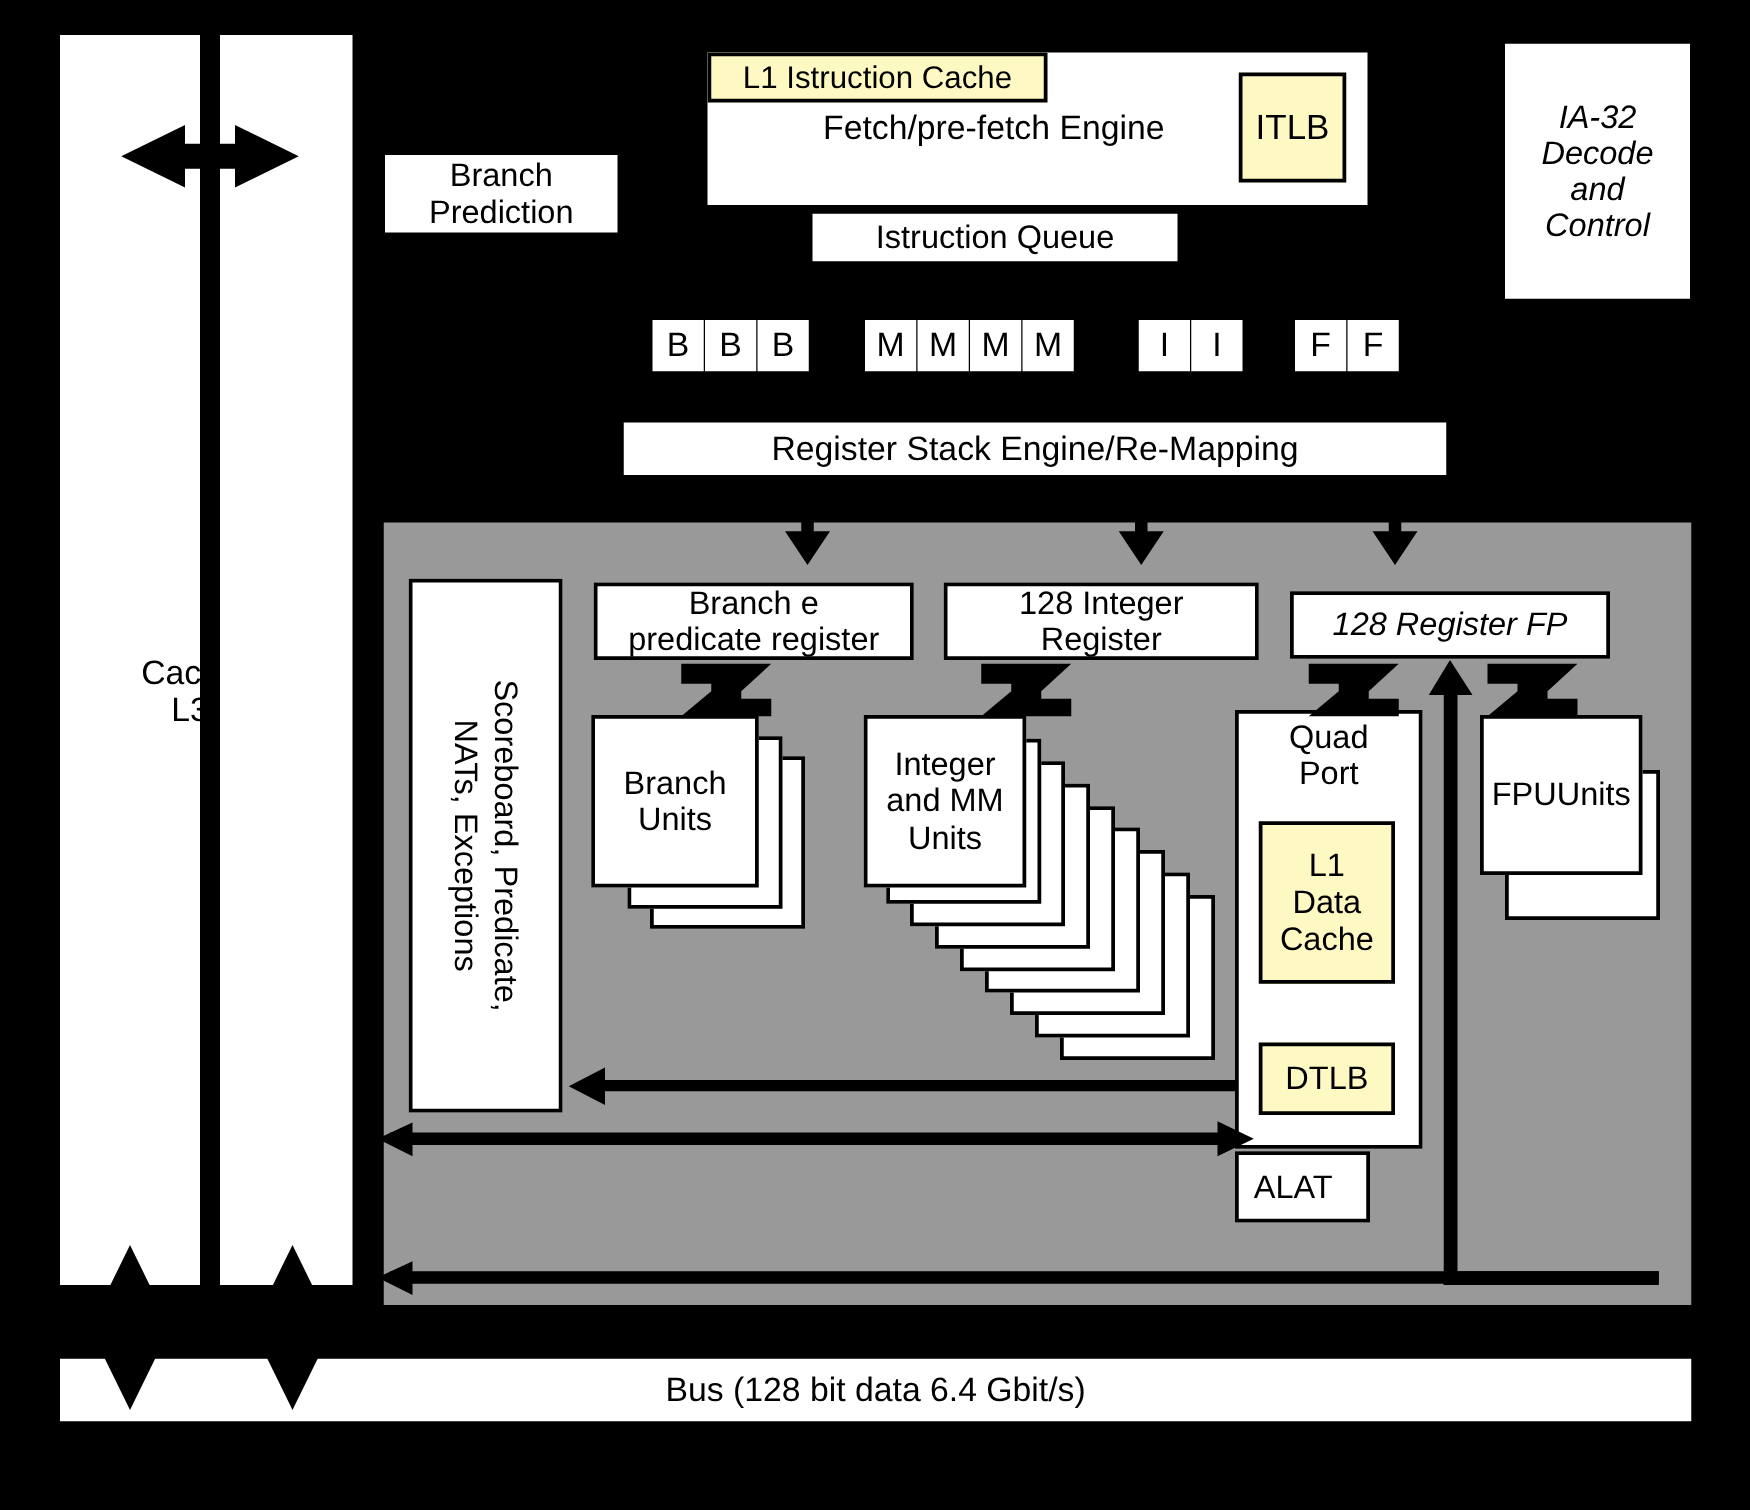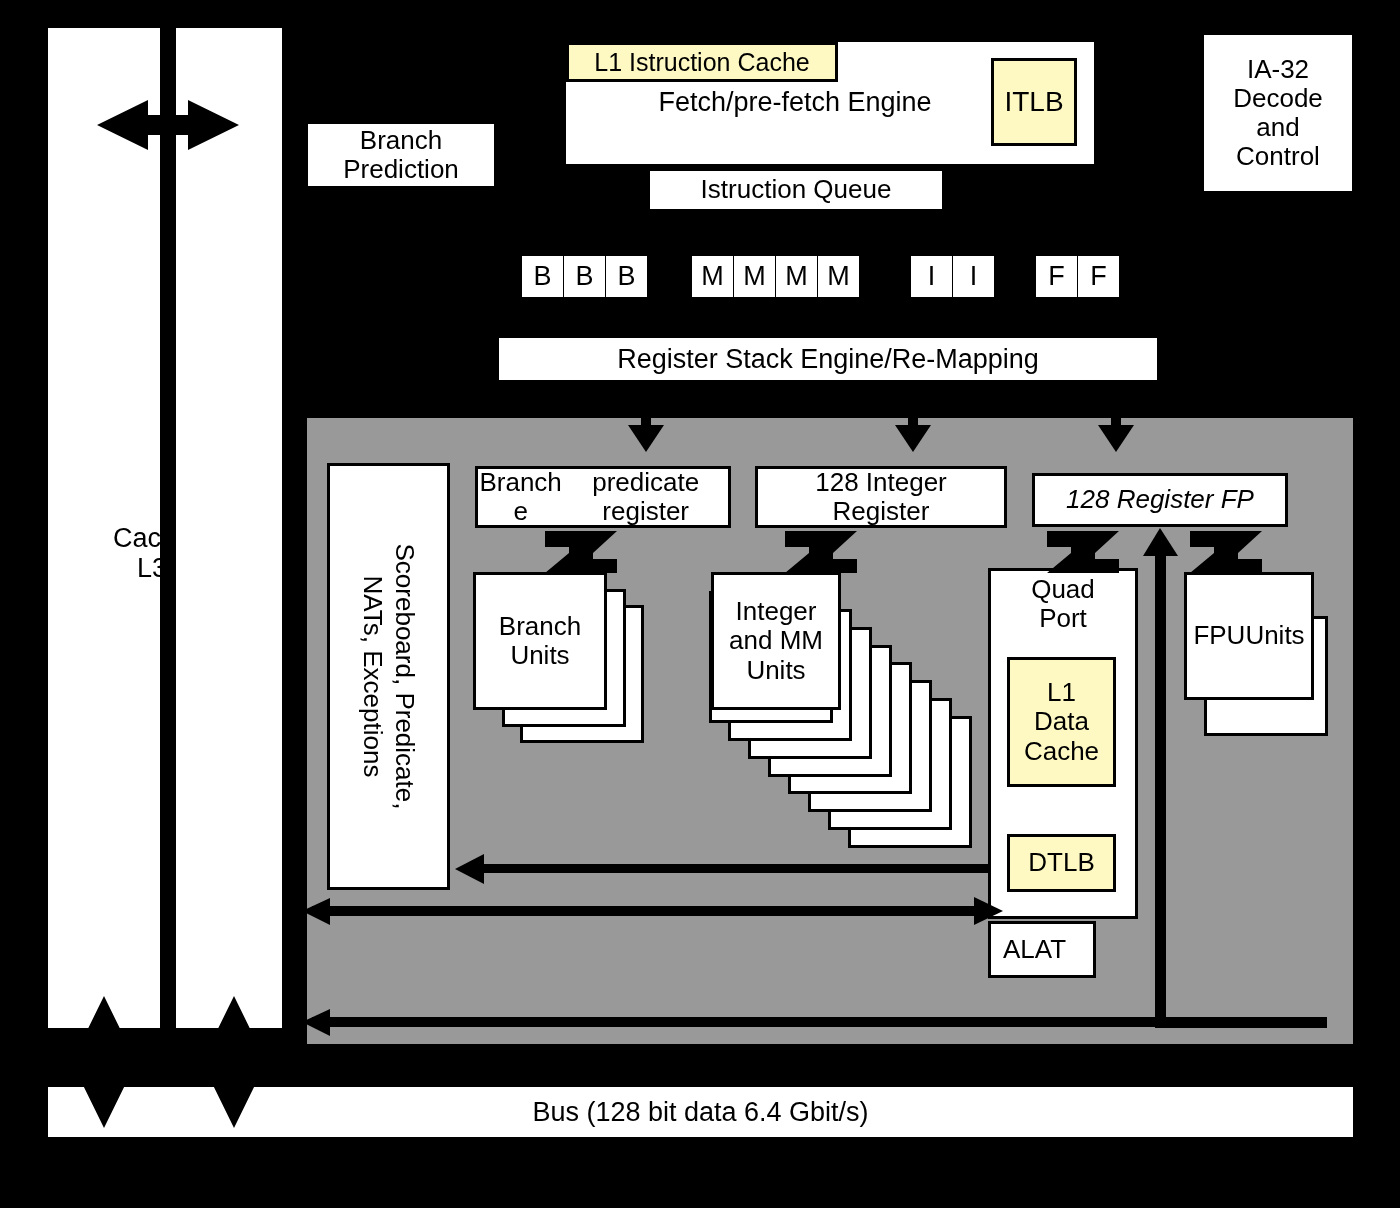--- a/index.html
+++ b/index.html
@@ -60,21 +60,21 @@
   </div>
 
   <div class="box green" style="left:991px;top:58px;width:86px;height:88px;font-size:28px;">
     <span>ITLB</span>
   </div>
 
   <div class="plain" style="left:650px;top:171px;width:292px;height:38px;font-size:26px;">
     <span>Istruction Queue</span>
   </div>
 
-  <div class="plain" style="left:1204px;top:35px;width:148px;height:156px;flex-direction:column;font-size:26px;">
+  <div class="plain" style="left:1204px;top:35px;width:148px;height:204px;flex-direction:column;font-size:26px;font-style:italic;">
     <span>IA-32</span>
     <span>Decode</span>
     <span>and</span>
     <span>Control</span>
   </div>
 
   <div id="ports">
       <div class="plain" style="left: 522px; top: 256px; width: 41px; height: 41px; font-size: 27px;">
         <span>B</span>
       </div>
@@ -107,21 +107,21 @@
       </div>
       <div class="plain" style="left: 1078px; top: 256px; width: 41px; height: 41px; font-size: 27px;">
         <span>F</span>
       </div>
     </div>
 
   <div class="plain" style="left:499px;top:338px;width:658px;height:42px;font-size:27px;">
     <span>Register Stack Engine/Re-Mapping</span>
   </div>
 
-  <div class="box" style="left:475px;top:466px;width:256px;height:62px;flex-direction:row;font-size:26px;">
+  <div class="box" style="left:475px;top:466px;width:256px;height:62px;flex-direction:column;font-size:26px;">
     <span>Branch e</span>
     <span>predicate register</span>
   </div>
 
   <div class="box" style="left:755px;top:466px;width:252px;height:62px;flex-direction:column;font-size:26px;">
     <span>128 Integer</span>
     <span>Register</span>
   </div>
 
   <div class="box" style="left:1032px;top:473px;width:256px;height:54px;font-size:26px;font-style:italic;">
@@ -146,21 +146,21 @@
   </div>
 
   <div class="card" style="left:848px;top:716px;width:124px;height:132px;"></div>
   <div class="card" style="left:828px;top:698px;width:124px;height:132px;"></div>
   <div class="card" style="left:808px;top:680px;width:124px;height:132px;"></div>
   <div class="card" style="left:788px;top:662px;width:124px;height:132px;"></div>
   <div class="card" style="left:768px;top:645px;width:124px;height:132px;"></div>
   <div class="card" style="left:748px;top:627px;width:124px;height:132px;"></div>
   <div class="card" style="left:728px;top:609px;width:124px;height:132px;"></div>
   <div class="card" style="left:709px;top:591px;width:124px;height:132px;"></div>
-  <div class="box" style="left:691px;top:572px;width:130px;height:138px;flex-direction:column;font-size:26px;margin-left:20px;">
+  <div class="box" style="left:691px;top:572px;width:130px;height:138px;flex-direction:column;font-size:26px;">
     <span>Integer</span>
     <span>and MM</span>
     <span>Units</span>
   </div>
 
   <div class="card" style="left:1204px;top:616px;width:124px;height:120px;"></div>
   <div class="box" style="left:1184px;top:572px;width:130px;height:128px;font-size:26px;">
     <span>FPU</span>
     <span>Units</span>
   </div>

